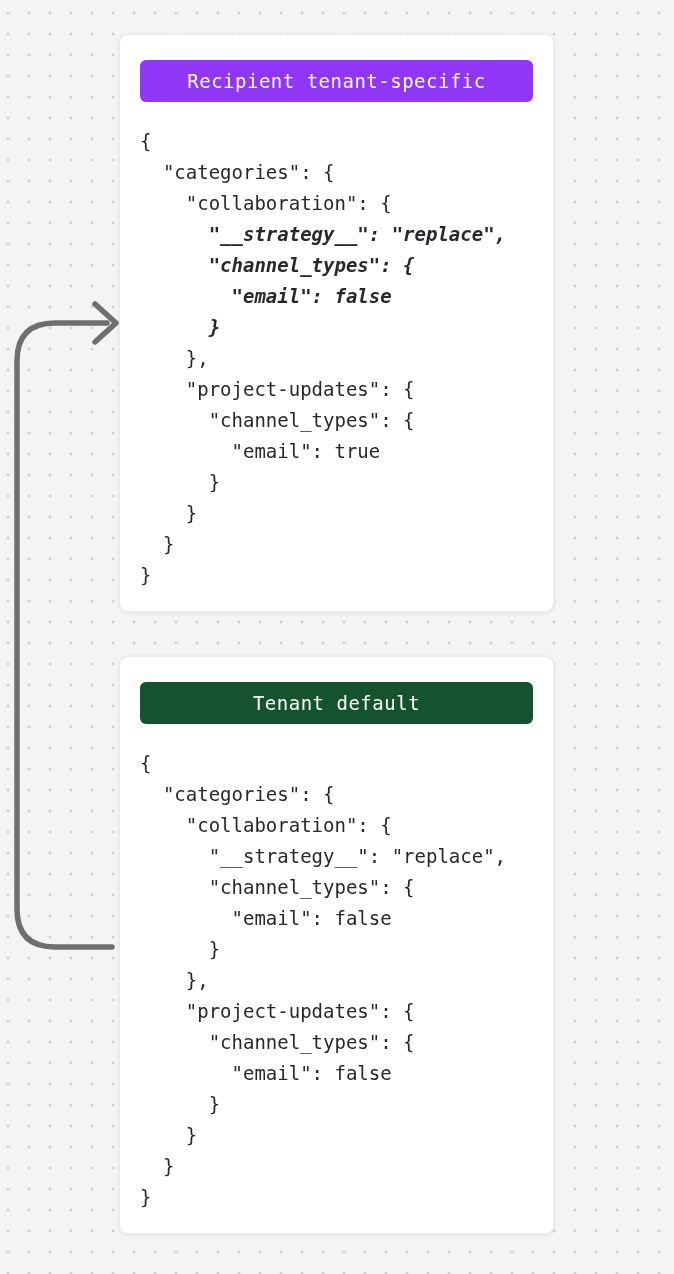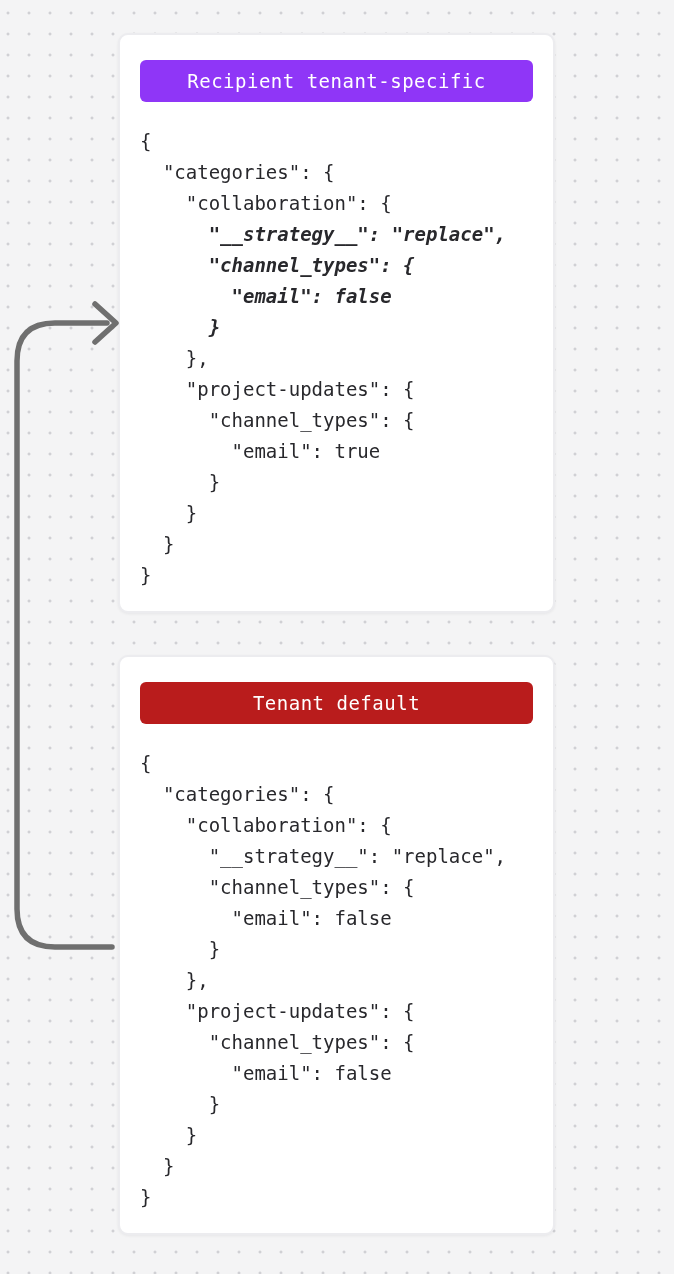--- a/index.html
+++ b/index.html
@@ -61,15 +61,15 @@
   <path d="M 112 947 L 55 947 Q 17 947 17 909 L 17 361 Q 17 323 55 323 L 107 323" fill="none" stroke-width="5.5" stroke-linecap="round" stroke-linejoin="round" stroke="#6f6f6f"></path>
   <path d="M 95 304 L 116 323 L 95 342" fill="none" stroke-width="5.5" stroke-linecap="round" stroke-linejoin="round" stroke="#6f6f6f"></path>
 </svg>
 
 <div class="card card-top">
   <div class="badge" style="background-color: rgb(143, 54, 247);">Recipient tenant-specific</div>
   <div class="code"><div class="code-line">{</div><div class="code-line">  "categories": {</div><div class="code-line">    "collaboration": {</div><div class="code-line emph">      "__strategy__": "replace",</div><div class="code-line emph">      "channel_types": {</div><div class="code-line emph">        "email": false</div><div class="code-line emph">      }</div><div class="code-line">    },</div><div class="code-line">    "project-updates": {</div><div class="code-line">      "channel_types": {</div><div class="code-line">        "email": true</div><div class="code-line">      }</div><div class="code-line">    }</div><div class="code-line">  }</div><div class="code-line">}</div></div>
 </div>
 
 <div class="card card-bottom">
-  <div class="badge" style="background-color: #b91c1c;">Tenant default</div>
+  <div class="badge" style="background-color: #14532d;">Tenant default</div>
   <div class="code"><div class="code-line">{</div><div class="code-line">  "categories": {</div><div class="code-line">    "collaboration": {</div><div class="code-line">      "__strategy__": "replace",</div><div class="code-line">      "channel_types": {</div><div class="code-line">        "email": false</div><div class="code-line">      }</div><div class="code-line">    },</div><div class="code-line">    "project-updates": {</div><div class="code-line">      "channel_types": {</div><div class="code-line">        "email": false</div><div class="code-line">      }</div><div class="code-line">    }</div><div class="code-line">  }</div><div class="code-line">}</div></div>
 </div>
 
 </body></html>

